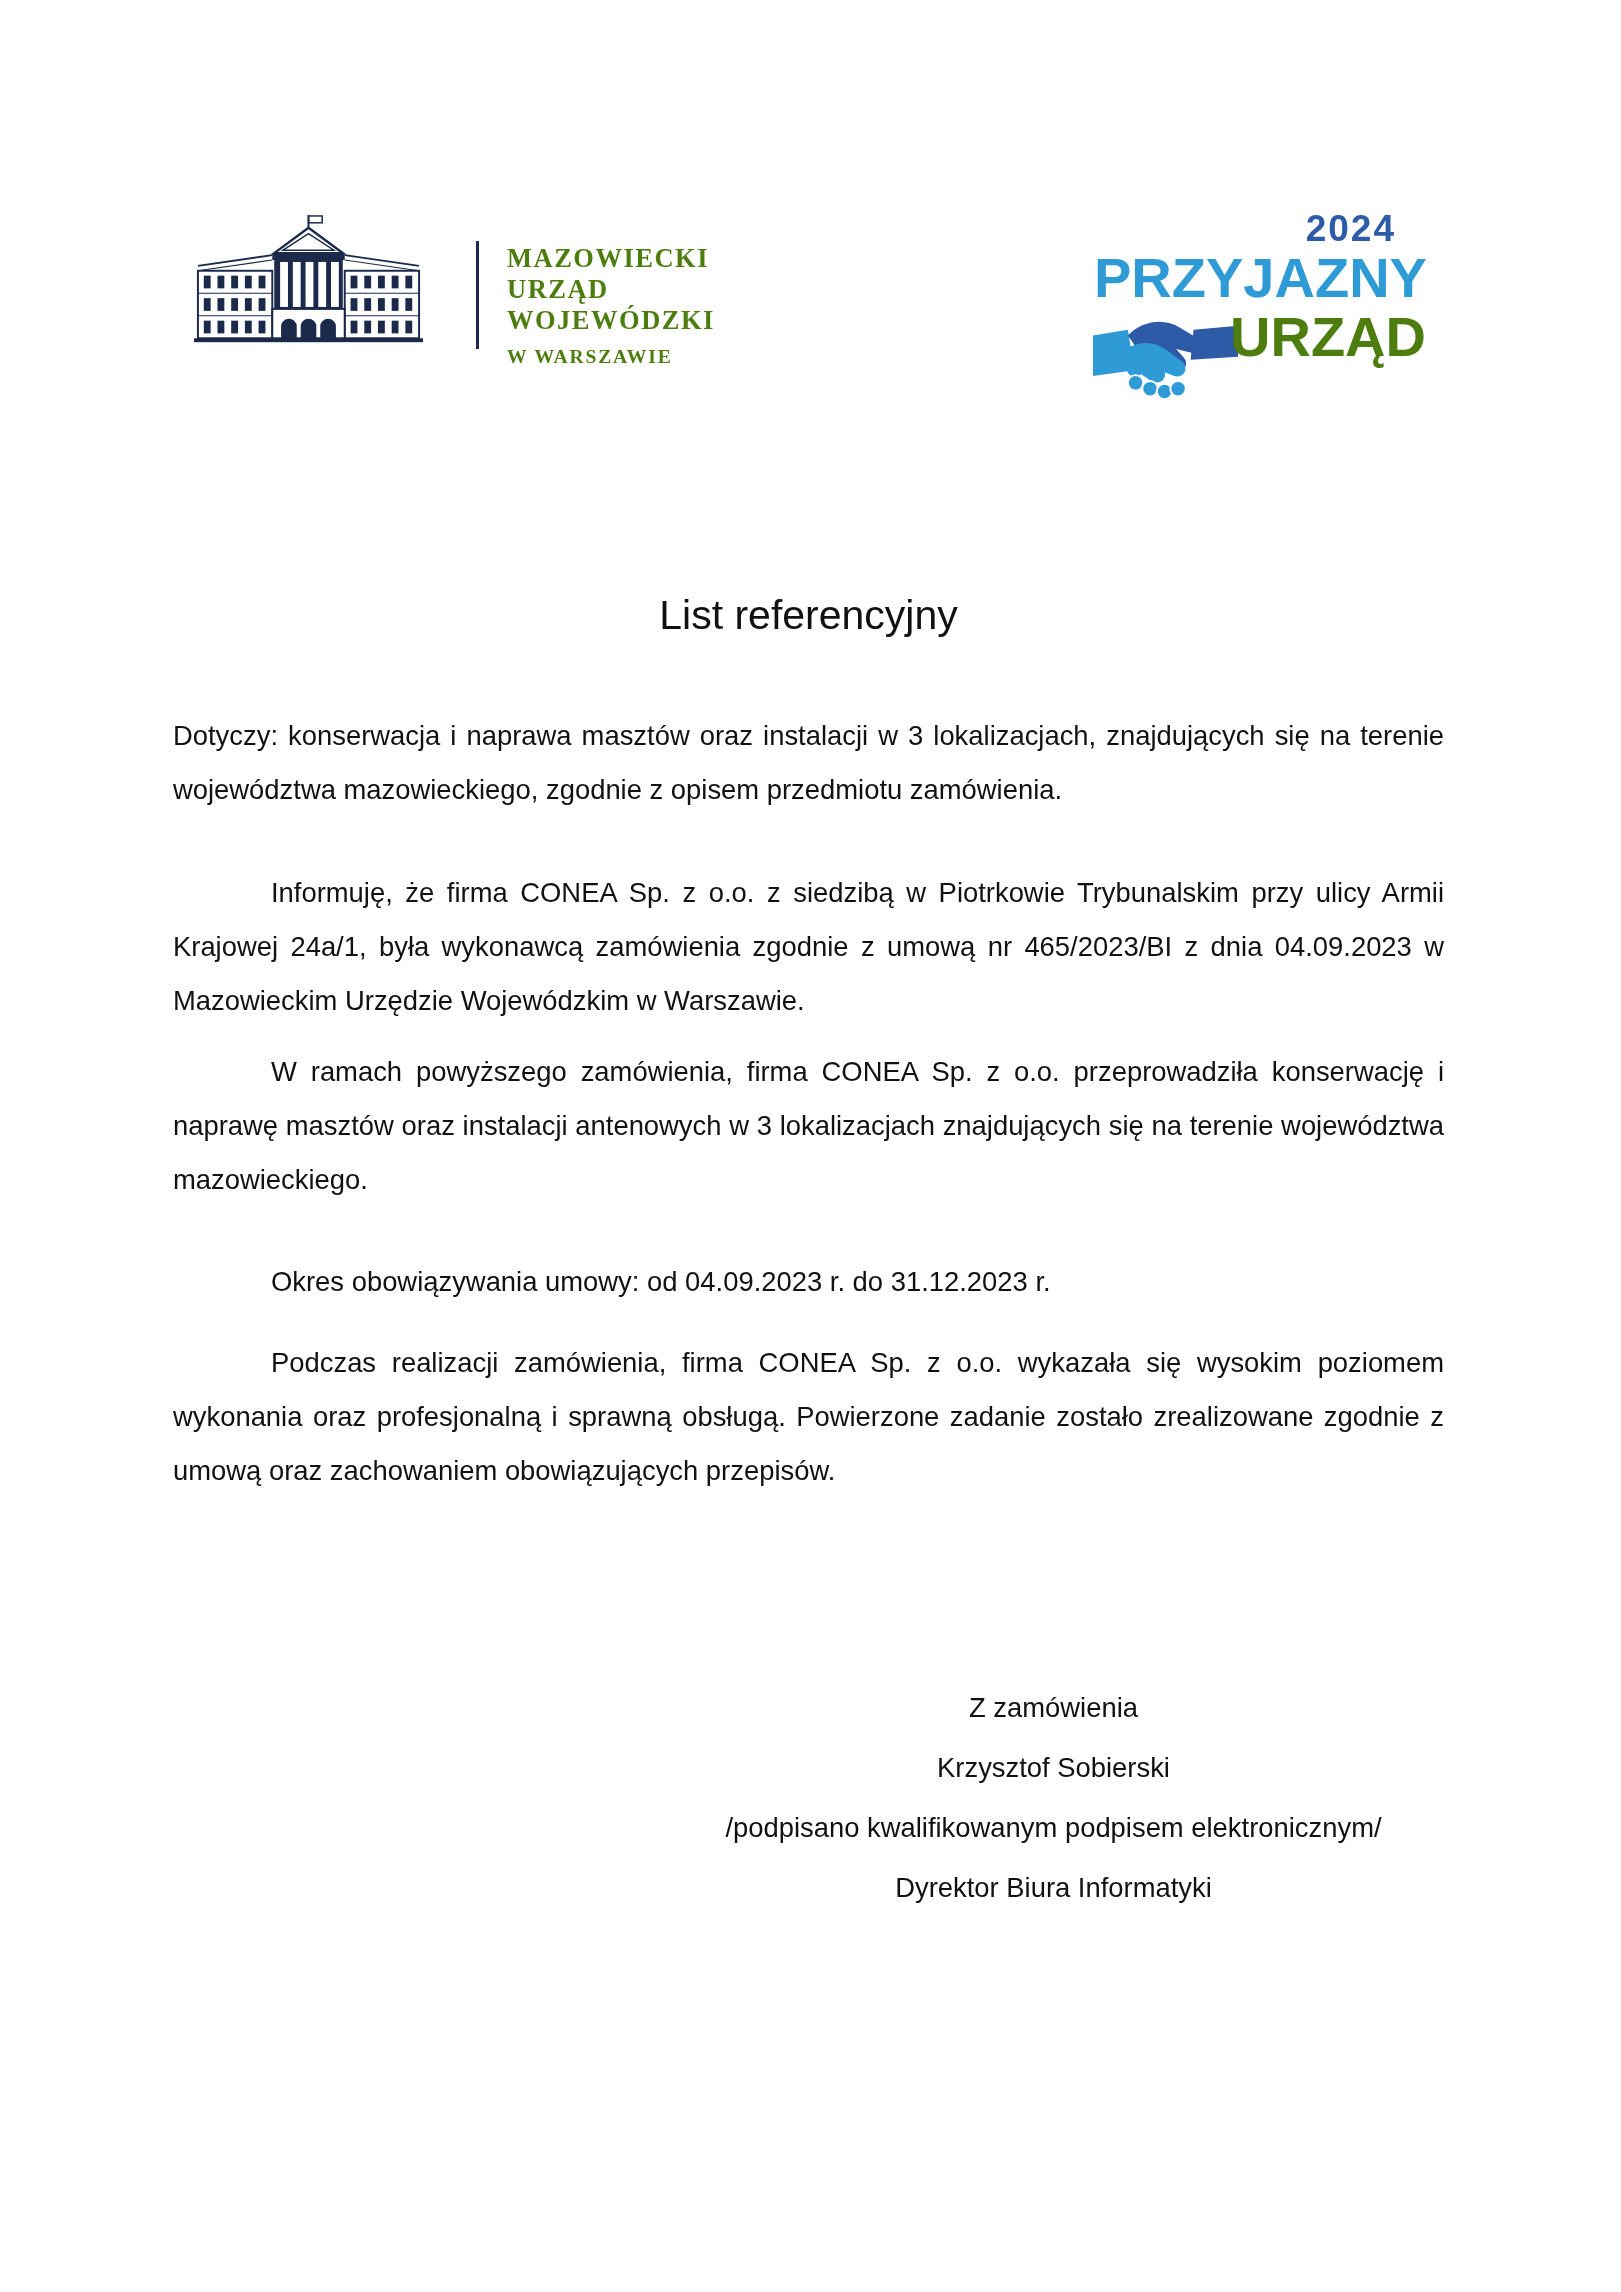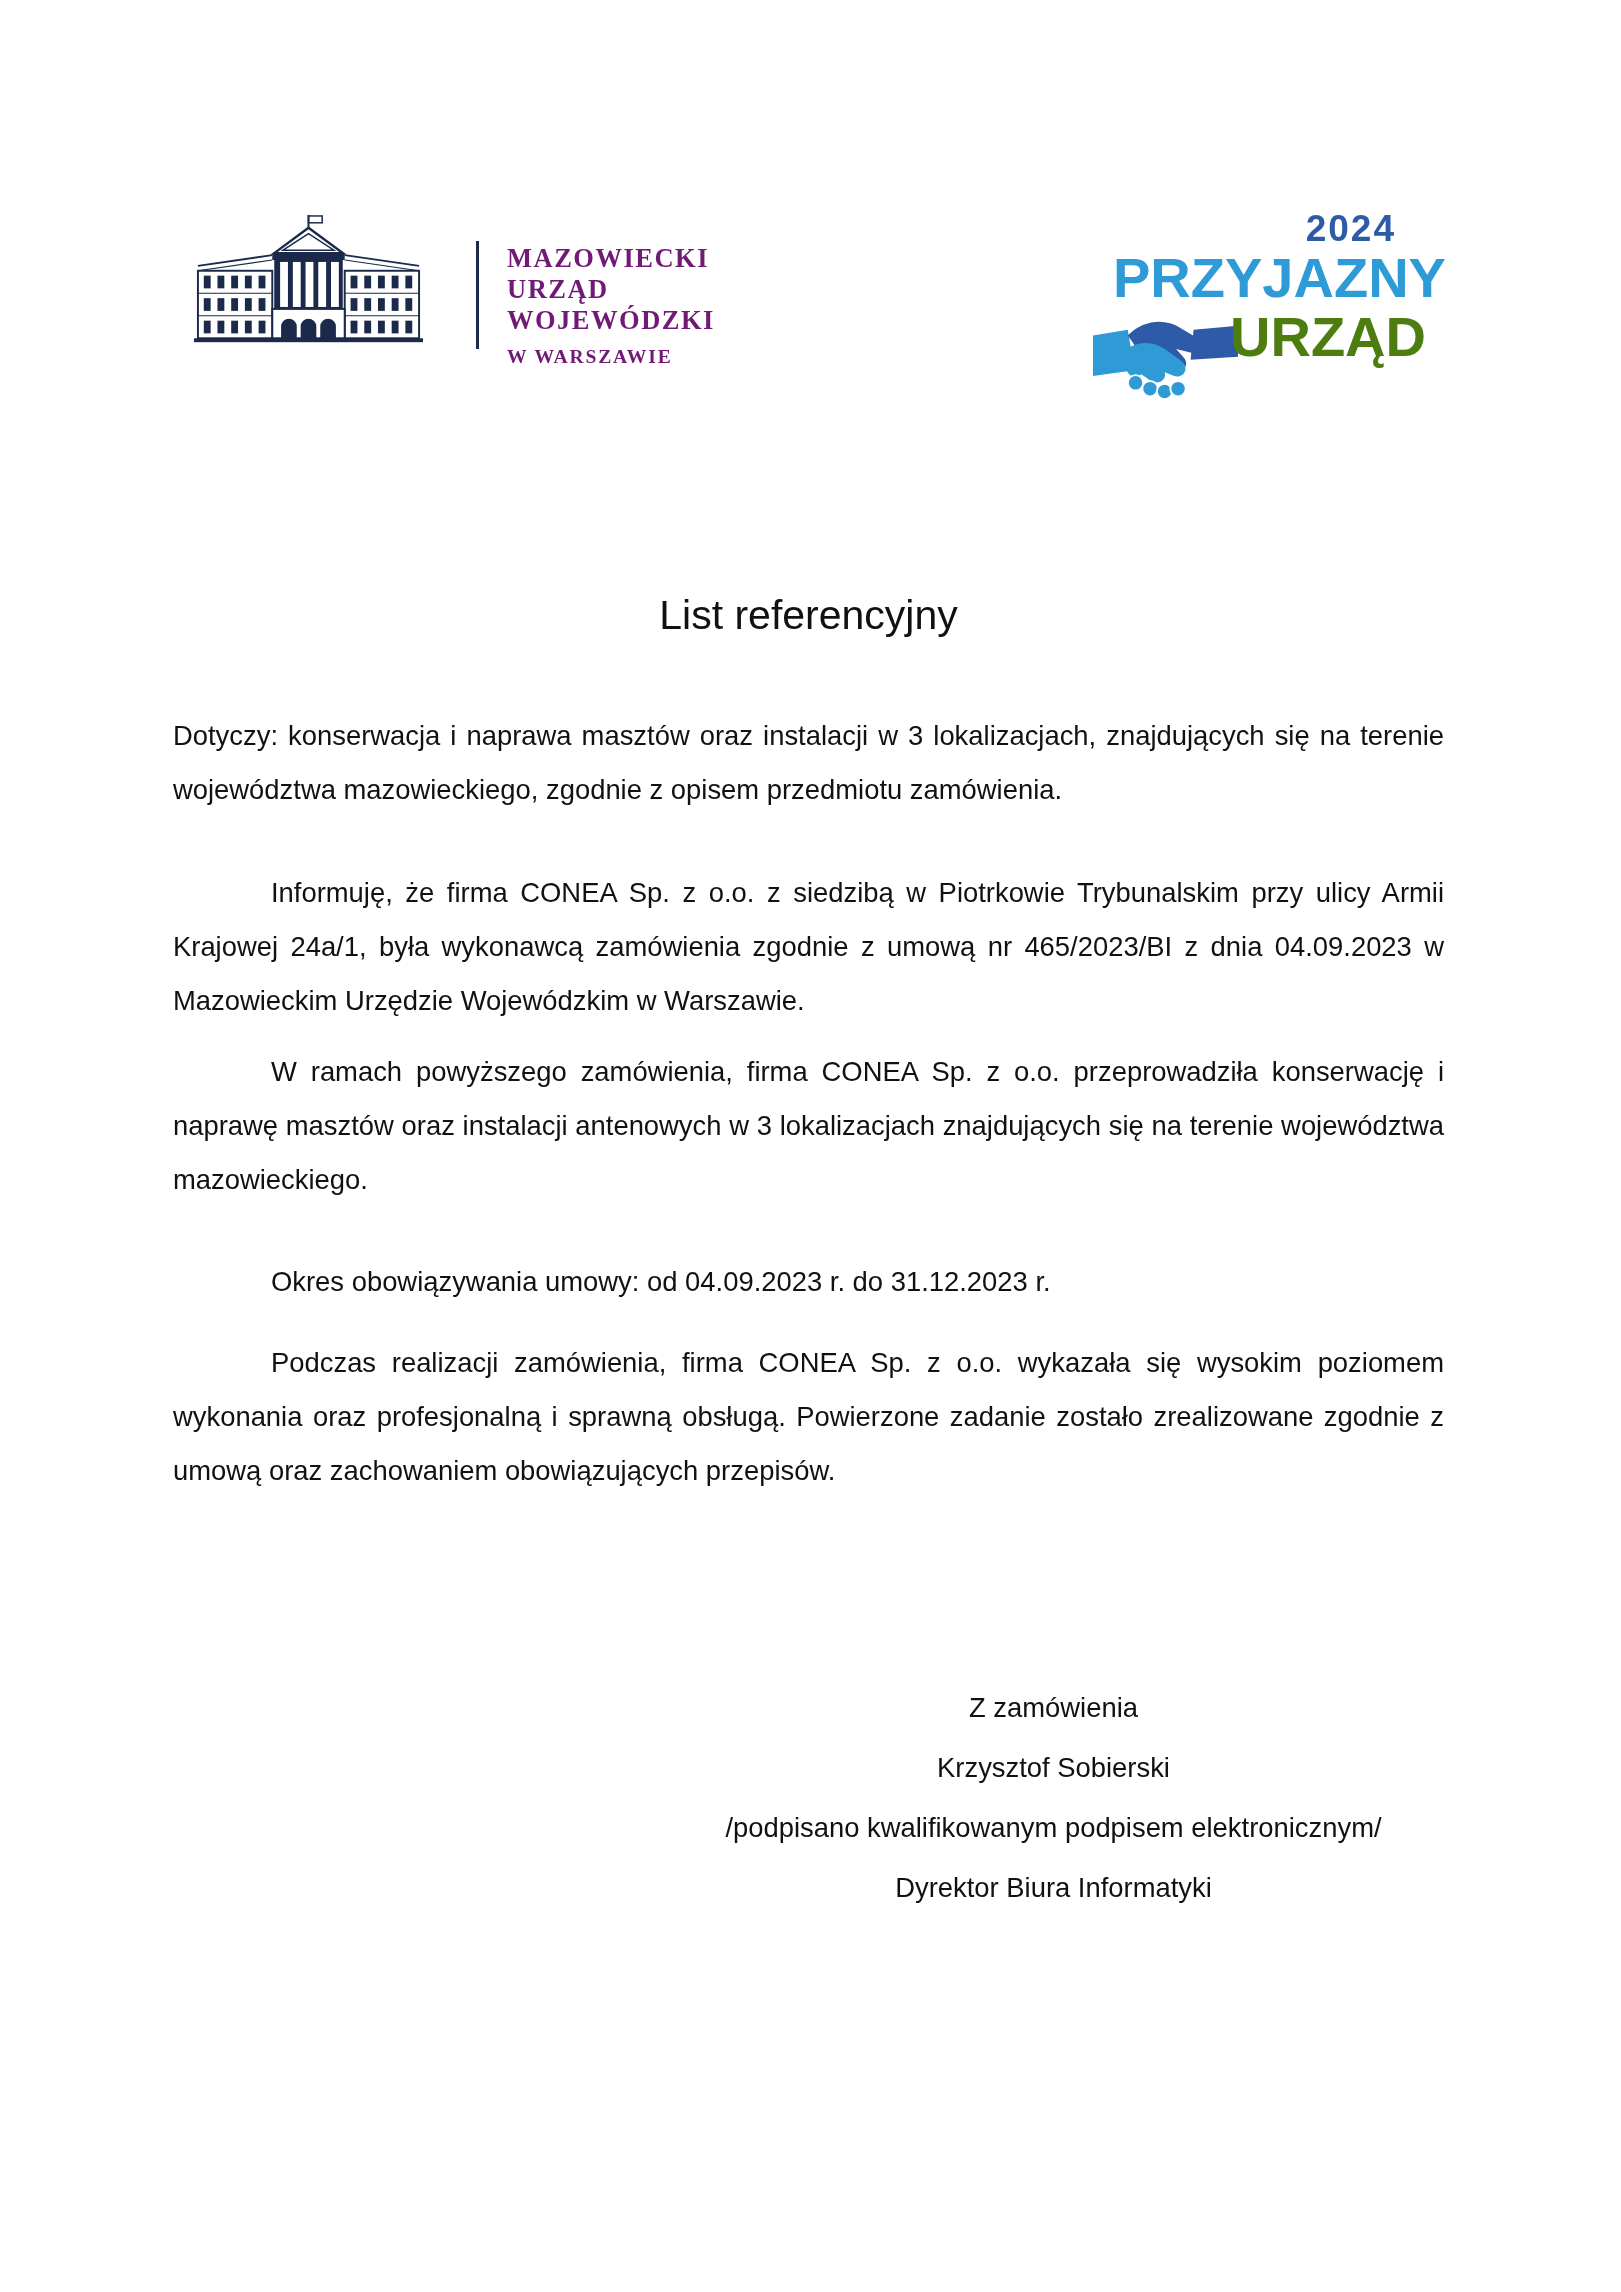--- a/index.html
+++ b/index.html
@@ -10,28 +10,28 @@
     background:#ffffff;
     font-family:"Liberation Sans", sans-serif;
     color:#111111;
     overflow:hidden;
   }
 
   
   .logo-left{position:absolute;left:186px;top:214px;width:588px;height:147px;}
   .building-svg{position:absolute;left:0;top:0;width:245px;height:137px;}
   .logo-divider{position:absolute;left:290px;top:27.4px;width:2.9px;height:108px;background:#1b2a4a;}
-  .logo-left-text{position:absolute;left:321px;top:29px;font-family:"Liberation Serif", serif;color:#701a75;font-weight:bold;}
+  .logo-left-text{position:absolute;left:321px;top:29px;font-family:"Liberation Serif", serif;color:#4d7c0f;font-weight:bold;}
   .logo-left-text .l1,.logo-left-text .l2{font-size:26.5px;line-height:31px;letter-spacing:1.5px;}
   .logo-left-text .l3{font-size:19.6px;line-height:23.5px;letter-spacing:1.8px;margin-top:8.8px;}
 
   
   .logo-right{position:absolute;left:1093px;top:208px;width:338px;height:201px;}
   .logo-year{position:absolute;top:0;right:35px;font-size:37px;font-weight:bold;letter-spacing:2px;color:#2d5ba8;}
-  .logo-przyjazny{position:absolute;top:37px;left:20px;font-size:56px;font-weight:bold;color:#2e9bd6;letter-spacing:0px;}
+  .logo-przyjazny{position:absolute;top:37px;left:1px;font-size:56px;font-weight:bold;color:#2e9bd6;letter-spacing:0px;}
   .handshake-svg{position:absolute;left:0px;top:90px;width:145px;height:103px;}
   .logo-urzad{position:absolute;left:137px;top:96px;font-size:56px;font-weight:bold;color:#4d7c0f;}
 
   
   .date-line{
     position:absolute;top:421px;left:173px;right:183px;
     text-align:right;font-size:28px;line-height:41px;
   }
   .doc-title{
     position:absolute;top:588px;left:173px;width:1271px;

